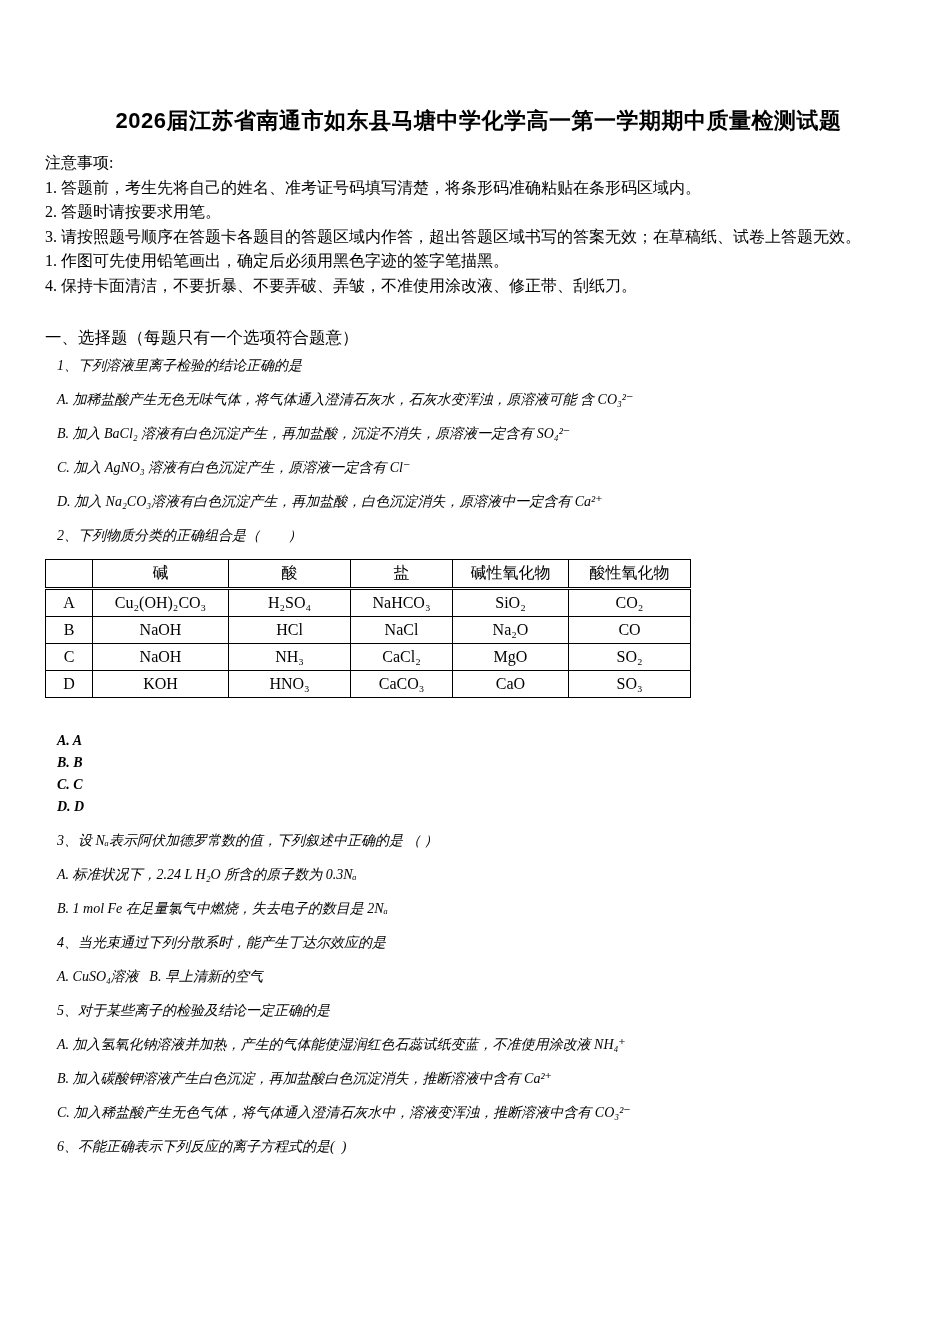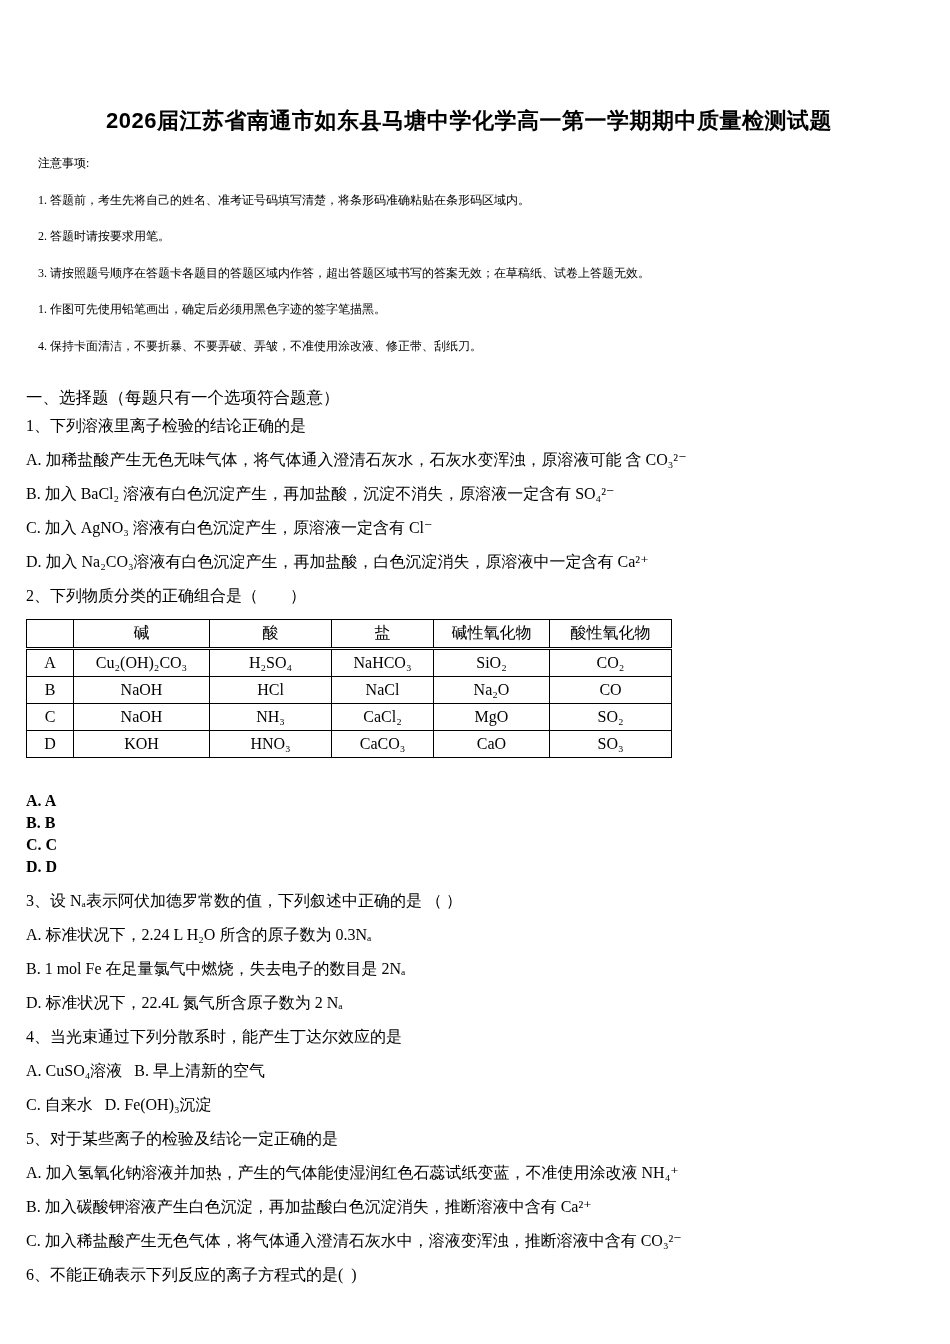--- a/index.html
+++ b/index.html
@@ -11,52 +11,53 @@
   body {
     width: 950px;
     height: 1344px;
     overflow: hidden;
     font-family: "Liberation Serif", "DejaVu Serif", serif;
   }
   .page {
     box-sizing: border-box;
     width: 950px;
     height: 1344px;
-    padding: 106px 38px 0 26px;
+    padding: 106px 38px 0 45px;
   }
   .title {
     margin: 0;
     font-family: "Liberation Sans", "DejaVu Sans", sans-serif;
     font-weight: bold;
     font-size: 22px;
     line-height: 30px;
     text-align: center;
     letter-spacing: 0.5px;
     white-space: nowrap;
   }
   .notice {
     margin-top: 15px;
   }
   .nline {
-    margin: 12px;
-    font-size: 12px;
+    margin: 0;
+    font-size: 16px;
     line-height: 24.5px;
     white-space: pre-wrap;
   }
   .sec {
     margin: 29px 0 6px 0;
     font-size: 16.5px;
     line-height: 22px;
     white-space: pre-wrap;
   }
   .line {
-    margin: 0 0 12px 0;
-    font-size: 16px;
+    margin: 0 0 12px 12px;
+    font-size: 14px;
     line-height: 22px;
     white-space: pre-wrap;
+    font-style: italic;
   }
   .q-table {
     border-collapse: collapse;
     margin: 10px 0 32px 0;
     table-layout: fixed;
   }
   .q-table th, .q-table td {
     border: 1px solid #000;
     text-align: center;
     vertical-align: middle;
@@ -167,25 +168,23 @@
   <div class="abcd line">
     <span>A. A</span>
     <span>B. B</span>
     <span>C. C</span>
     <span>D. D</span>
   </div>
 
   <p class="line">3、设 Nₐ表示阿伏加德罗常数的值，下列叙述中正确的是 （ ）</p>
   <p class="line">A. 标准状况下，2.24 L H₂O 所含的原子数为 0.3Nₐ</p>
   <p class="line">B. 1 mol Fe 在足量氯气中燃烧，失去电子的数目是 2Nₐ</p>
-  <p class="line">D. 标准状况下，22.4L 氮气所含原子数为 2 Nₐ</p>
 
   <p class="line">4、当光束通过下列分散系时，能产生丁达尔效应的是</p>
   <p class="line">A. CuSO₄溶液   B. 早上清新的空气</p>
-  <p class="line">C. 自来水   D. Fe(OH)₃沉淀</p>
 
   <p class="line">5、对于某些离子的检验及结论一定正确的是</p>
   <p class="line">A. 加入氢氧化钠溶液并加热，产生的气体能使湿润红色石蕊试纸变蓝，不准使用涂改液 NH₄⁺</p>
   <p class="line">B. 加入碳酸钾溶液产生白色沉淀，再加盐酸白色沉淀消失，推断溶液中含有 Ca²⁺</p>
   <p class="line">C. 加入稀盐酸产生无色气体，将气体通入澄清石灰水中，溶液变浑浊，推断溶液中含有 CO₃²⁻</p>
 
   <p class="line">6、不能正确表示下列反应的离子方程式的是(  )</p>
 
 </div>
 

